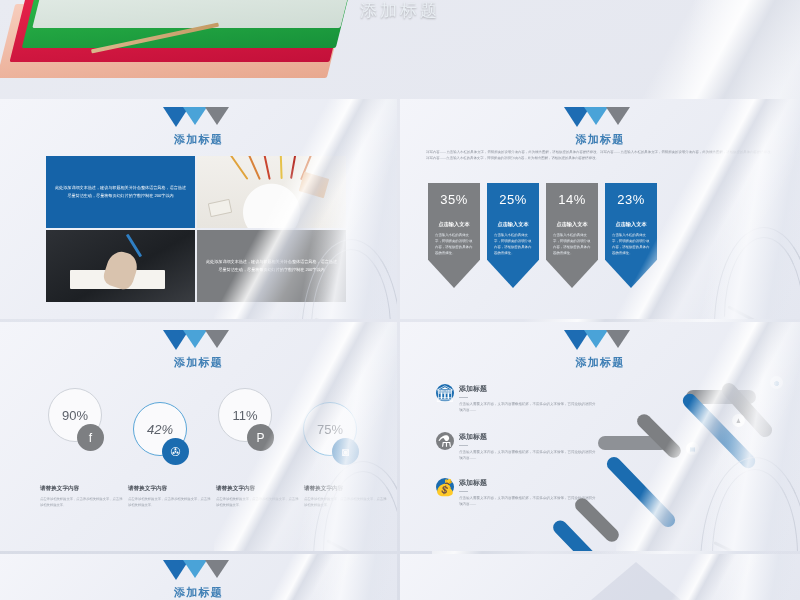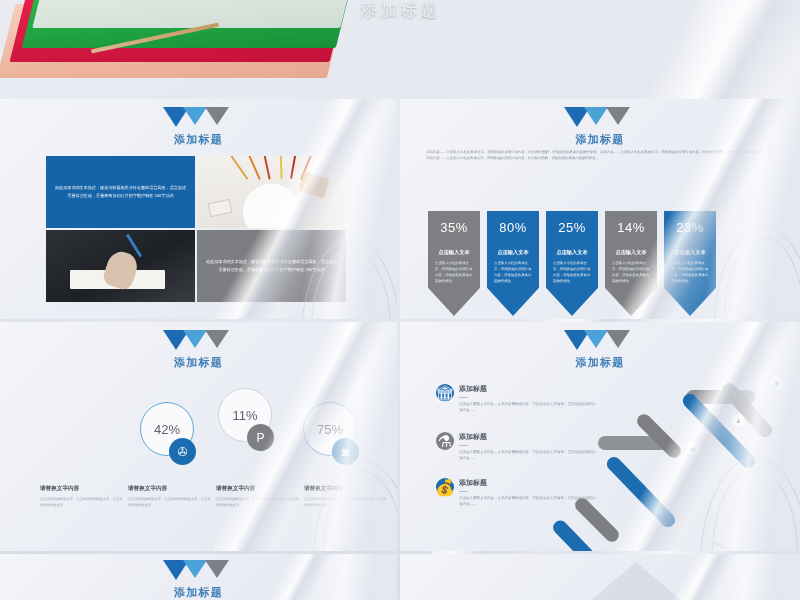--- a/index.html
+++ b/index.html
@@ -94,21 +94,21 @@
   .hand{position:absolute;background:#d9c3ae;border-radius:45% 45% 30% 30%;}
   .pad{position:absolute;background:#f5f3ef;border-radius:1px;}
 
   
   .para { position:absolute; font-size:3.4px; line-height:1.75; color:#8a8f99;
           text-align:justify; }
   .arrows { position:absolute; display:flex; gap:7px; }
   .arrow { width:52px; position:relative; }
   .arrow .body {
     clip-path: polygon(0 0, 100% 0, 100% 73%, 50% 100%, 0 73%);
-    padding:9px 5px 0; height:105px; text-align:center;margin-top:28px;
+    padding:9px 5px 0; height:105px; text-align:center;
   }
   .arrow.blue .body { background:#1b6cb0; }
   .arrow.gray .body { background:#7d7f82; }
   .arrow .pct  { font-size:13px; color:#fff; font-weight:400; letter-spacing:.5px; }
   .arrow .lbl  { font-size:5.2px; color:#fff; font-weight:700; margin-top:14px; }
   .arrow .desc { font-size:3.4px; color:#e8ecf1; line-height:1.8; margin-top:4px;
                  text-align:left; padding:0 2px; }
 
   
   .circles { position:absolute; inset:0; }
@@ -268,27 +268,20 @@
     <div class="arrows" style="left:28px;top:84px;">
       <div class="arrow gray">
           <div class="body">
         <div class="pct">35%</div>
         <div class="lbl">点击输入文本</div>
         <div class="desc">点击输入本栏的具体文字，简明扼要的说明分项内容，请根据您的具体内容酌情修改。</div>
           </div>
         </div>
       <div class="arrow blue">
           <div class="body">
-        <div class="pct">80%</div>
-        <div class="lbl">点击输入文本</div>
-        <div class="desc">点击输入本栏的具体文字，简明扼要的说明分项内容，请根据您的具体内容酌情修改。</div>
-          </div>
-        </div>
-      <div class="arrow blue">
-          <div class="body">
         <div class="pct">25%</div>
         <div class="lbl">点击输入文本</div>
         <div class="desc">点击输入本栏的具体文字，简明扼要的说明分项内容，请根据您的具体内容酌情修改。</div>
           </div>
         </div>
       <div class="arrow gray">
           <div class="body">
         <div class="pct">14%</div>
         <div class="lbl">点击输入文本</div>
         <div class="desc">点击输入本栏的具体文字，简明扼要的说明分项内容，请根据您的具体内容酌情修改。</div>
@@ -315,26 +308,32 @@
     <div class="s-head" style="top:8px;">
       <div class="chev">
           <i class="c1"></i>
           <i class="c2"></i>
           <i class="c3"></i>
         </div>
       <div class="s-title">添加标题</div>
     </div>
     <div class="circles">
 
+      <div class="citem" style="left:48px;top:66px;">
+        <div style="position:relative;width:54px;">
+          <div class="bub b-gray">90%</div>
+          <div class="badge g">f</div>
+        </div>
+      </div>
       <div class="citem" style="left:40px;top:163px;width:84px;">
         <div class="ctitle">请替换文字内容</div>
         <div class="cdesc">点击添加相关标题文字，点击添加相关标题文字，点击添加相关标题文字。</div>
       </div>
 
-      <div class="citem" style="left:140px;top:80px;">
+      <div class="citem" style="left:133px;top:80px;font-style:italic;">
         <div style="position:relative;width:54px;">
           <div class="bub b-blue">42%</div>
           <div class="badge b">✇</div>
         </div>
       </div>
       <div class="citem" style="left:128px;top:163px;width:84px;">
         <div class="ctitle">请替换文字内容</div>
         <div class="cdesc">点击添加相关标题文字，点击添加相关标题文字，点击添加相关标题文字。</div>
       </div>
 

